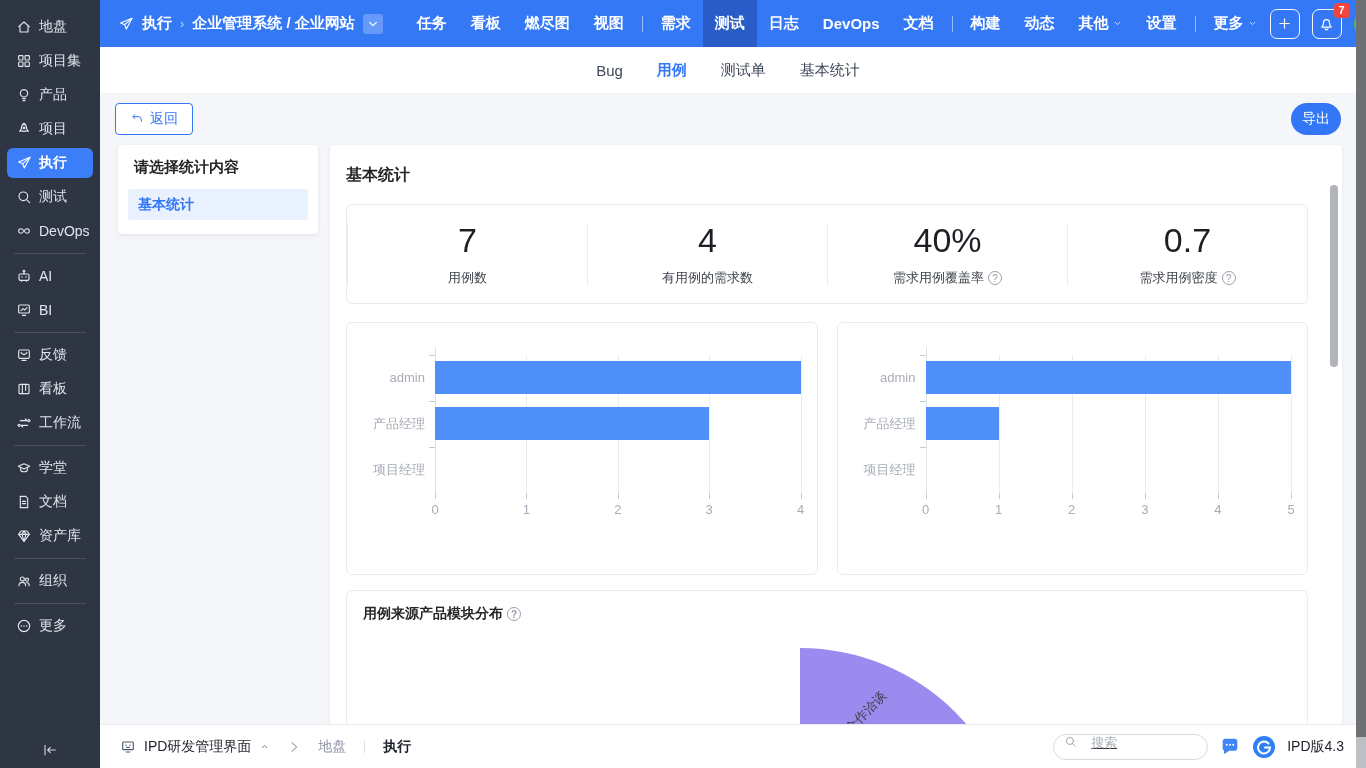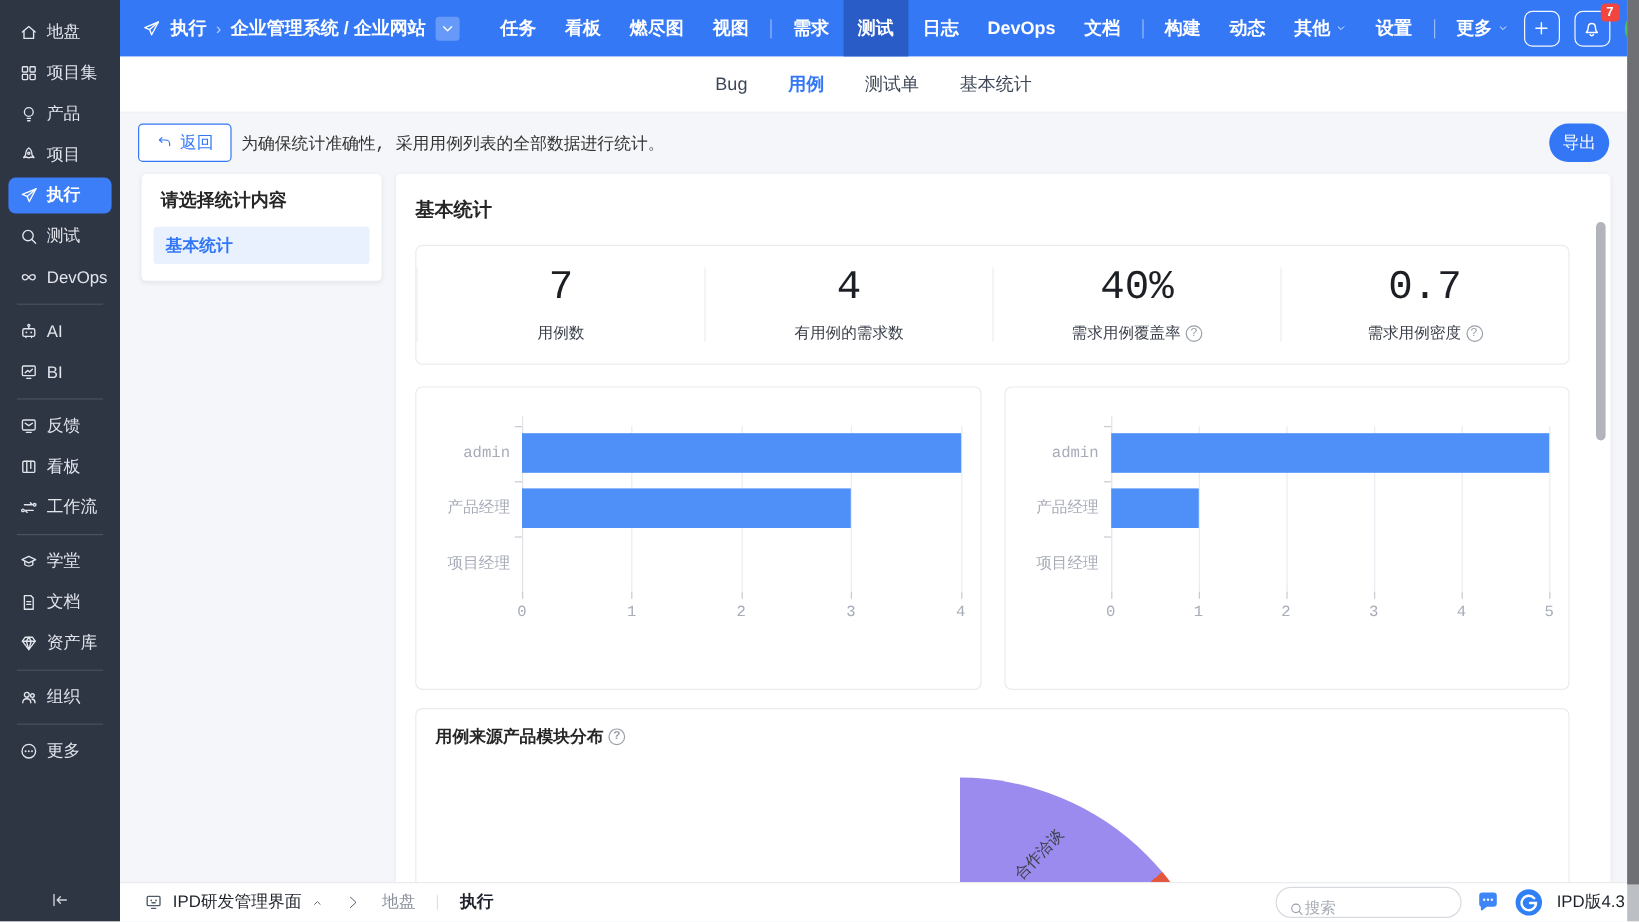--- a/index.html
+++ b/index.html
@@ -32,21 +32,21 @@
   .icon-btn { position:relative; width:30px; height:30px; border:1.5px solid rgba(255,255,255,.95); border-radius:7px; background:transparent; color:#fff; display:flex; align-items:center; justify-content:center; font-size:17px; cursor:pointer; }
   .badge { position:absolute; top:-7px; right:-9px; min-width:16px; height:15px; padding:0 3px; background:#f2453d; border-radius:4px; color:#fff; font-size:11px; font-weight:bold; display:flex; align-items:center; justify-content:center; }
   .avatar { width:30px; height:30px; border-radius:50%; background:#53b85f; color:#fff; font-size:11px; display:flex; align-items:center; justify-content:center; cursor:pointer; }
 
   
   .subtabs { position:absolute; left:100px; right:10px; top:47px; height:47px; background:#fff; display:flex; align-items:center; justify-content:center; gap:34px; border-bottom:1px solid #eef0f3; z-index:3; }
   .subtab { font-size:15px; color:#3d4757; cursor:pointer; }
   .subtab.active { color:#3377f6; font-weight:bold; }
 
   
-  .content { position:absolute; left:100px; right:10px; top:94px; bottom:33px; background:#f4f6f9;font-family:Liberation Mono, monospace; }
+  .content { position:absolute; left:100px; right:10px; top:94px; bottom:33px; background:#f4f6f9; }
   .btn-back { position:absolute; left:15px; top:9px; height:32px; padding:0 14px; display:flex; align-items:center; gap:6px; background:#fff; border:1px solid #3377f6; border-radius:4px; color:#3377f6; font-size:14px; cursor:pointer; font-family:inherit; }
   .btn-back .icon { font-size:14px; }
   .notice { position:absolute; left:101px; top:17px; font-size:14px; color:#333; }
   .btn-export { position:absolute; right:15px; top:9px; height:32px; width:50px; background:#3377f6; border:none; border-radius:16px; color:#fff; font-size:14px; cursor:pointer; font-family:inherit;text-align:center; }
 
   .select-card { position:absolute; left:18px; top:51px; width:200px; background:#fff; border-radius:4px; box-shadow:0 1px 4px rgba(31,35,41,.08); padding:13px 10px 14px; }
   .sc-title { font-size:15px; font-weight:bold; color:#262626; padding:0 6px 12px; }
   .sc-item { height:31px; display:flex; align-items:center; padding-left:10px; background:#e8f1fd; color:#3377f6; font-size:14px; font-weight:600; border-radius:3px; cursor:pointer; }
 
   .main-card { position:absolute; left:230px; right:14px; top:51px; bottom:0; background:#fff; border-radius:4px 4px 0 0; box-shadow:0 1px 4px rgba(31,35,41,.06); padding:14px 34px 0 16px; overflow:hidden; }
@@ -74,30 +74,30 @@
   .xaxis { margin-left:72px; position:relative; height:26px; }
   .ticklabel { position:absolute; top:9px; transform:translateX(-50%); font-size:13px; color:#a7acb8; }
 
   .pie-card { margin-top:15px; height:320px; border:1px solid #e9ebef; border-radius:6px; padding:14px 16px; position:relative; overflow:hidden; }
   .pie-circle { position:absolute; left:233px; top:57px; width:440px; height:440px; border-radius:50%; cursor:pointer; }
   .pie-label { position:absolute; left:519px; top:121px; transform:translate(-50%,-50%) rotate(-46deg); font-size:13px; color:#3a3f47; white-space:nowrap; }
 
   .inner-scrollbar { position:absolute; right:4px; top:40px; width:8px; height:182px; border-radius:4px; background:#b1b4ba; cursor:pointer; }
 
   
-  .bottombar { position:absolute; left:100px; right:0; bottom:0; height:33px; background:#fff; border-top:1px solid #e9ebee; display:flex; align-items:center; padding:0 4px 0 20px; z-index:5; }
+  .bottombar { position:absolute; left:100px; right:0; bottom:0; height:44px; background:#fff; border-top:1px solid #e9ebee; display:flex; align-items:center; padding:0 14px 0 20px; z-index:5; }
   .bb-left { display:flex; align-items:center; gap:8px; font-size:14px; color:#1d2129; }
   .bb-left .icon { font-size:16px; color:#4e5969; }
   .bb-left .chev { font-size:11px; color:#4e5969; }
   .bb-caret { font-size:20px; color:#d5d9df; margin:0 8px; }
   .bb-crumb-muted { color:#8a919f; cursor:pointer; }
   .bb-div { width:1px; height:12px; background:#dde0e5; margin:0 10px; }
   .bb-crumb-bold { font-weight:bold; cursor:pointer; }
   .bb-right { margin-left:auto; display:flex; align-items:center; gap:11px; padding-right:8px; }
-  .search-pill { width:155px; height:26px; border:1px solid #d7dbe1; border-radius:14px; display:flex; align-items:flex-end; gap:0; padding:0 10px; background:#fff; }
+  .search-pill { width:155px; height:26px; border:1px solid #d7dbe1; border-radius:14px; display:flex; align-items:flex-start; gap:14px; padding:0 10px; background:#fff;text-decoration:underline; }
   .search-pill .icon { font-size:13px; color:#9aa0aa; }
   .search-pill input { border:none; outline:none; width:100px; font-size:13px; color:#333; background:transparent; font-family:inherit; }
   .search-pill input::placeholder { color:#a7adb7; }
   .chat { font-size:22px; cursor:pointer; display:flex; }
   .logo { font-size:24px; display:flex; }
   .version { font-size:14px; color:#1d2129; }
 
   
   .vscroll { position:absolute; right:0; top:0; bottom:0; width:10px; background:#bcbfc3; z-index:9; }
   .vscroll .thumb { position:absolute; top:0; left:0; right:0; height:737px; background:#6e7073; }
@@ -390,21 +390,20 @@
 <main class="content">
   <button class="btn-back">
     <span class="icon">
         <svg viewBox="0 0 24 24" width="1em" height="1em" fill="none" stroke="currentColor" stroke-width="1.7" stroke-linecap="round" stroke-linejoin="round">
           <path d="M8.5 4.5 5 8l3.5 3.5"></path>
           <path d="M5 8h9a5.5 5.5 0 0 1 5.5 5.5V16"></path>
         </svg>
       </span>
     <span>返回</span>
   </button>
-  <div class="notice">为确保统计准确性, 采用用例列表的全部数据进行统计。</div>
   <button class="btn-export">导出</button>
 
   <section class="select-card">
     <div class="sc-title">请选择统计内容</div>
     <div class="sc-item">基本统计</div>
   </section>
 
   <section class="main-card">
     <h2>基本统计</h2>
 

